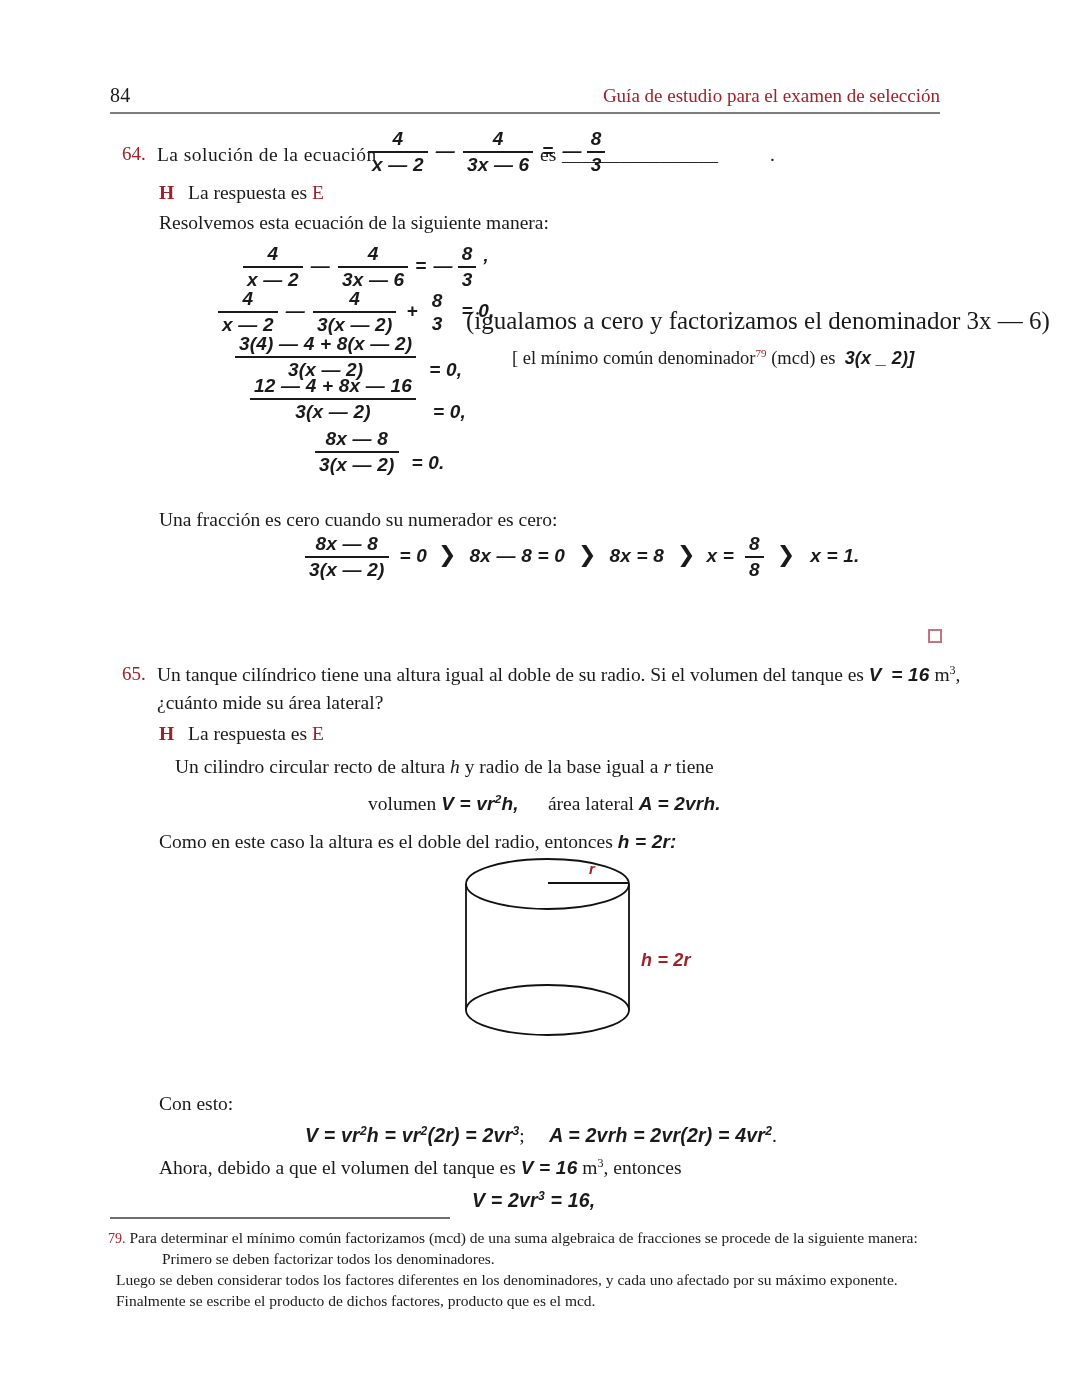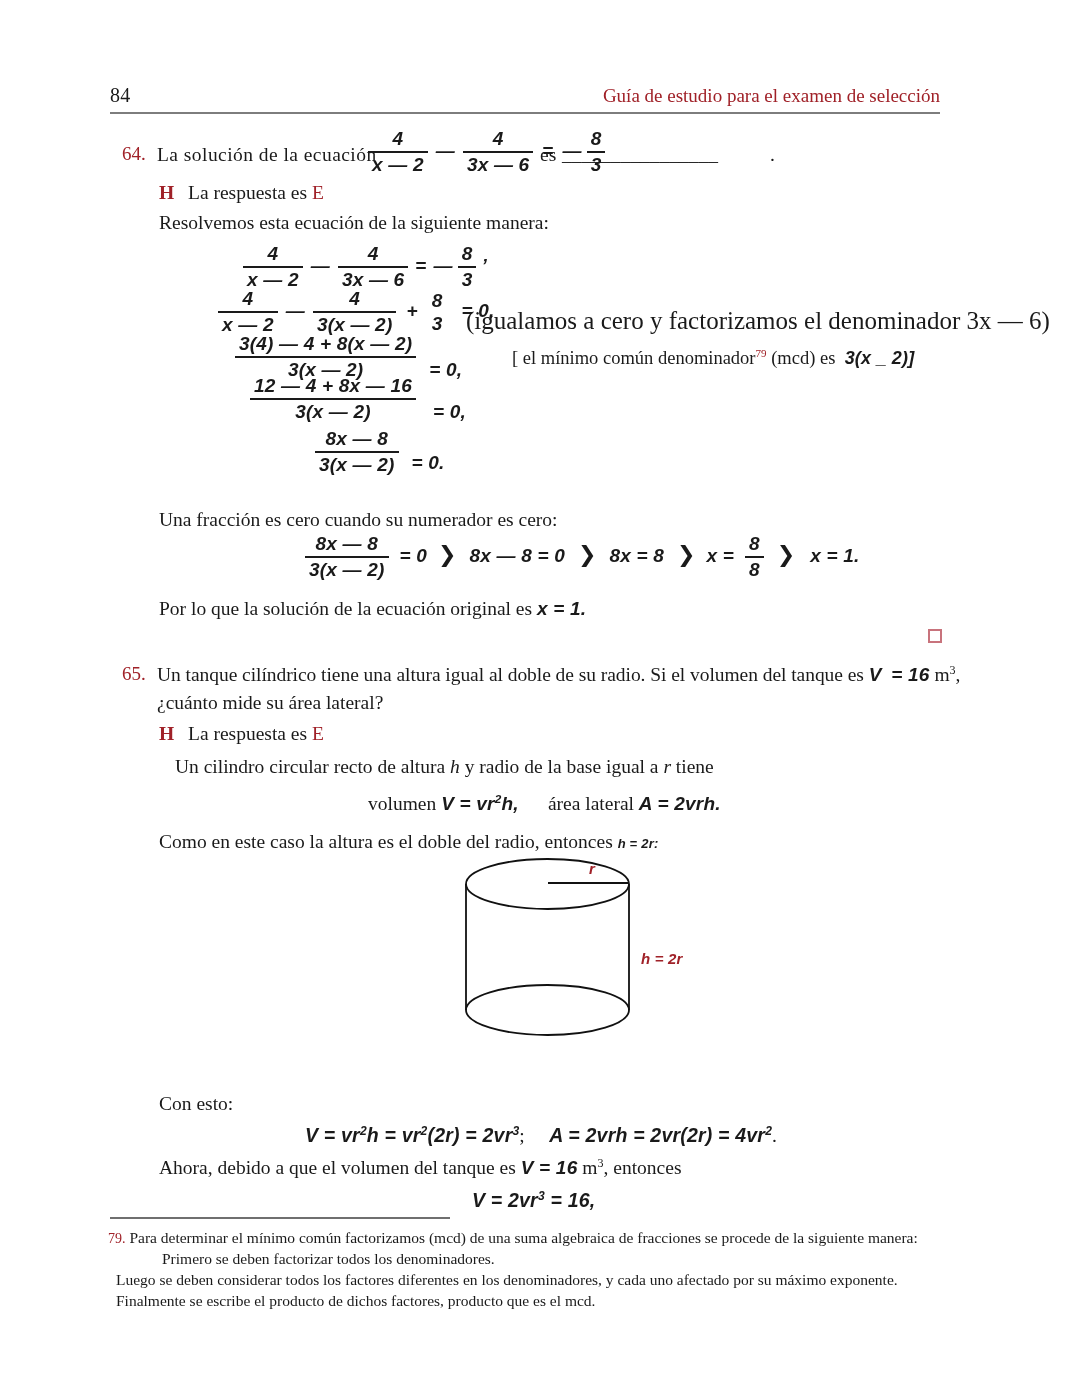--- a/index.html
+++ b/index.html
@@ -188,52 +188,51 @@
     <span class="m" style="font-size:19px;padding:0 6px;">x  =</span>
     <span class="frac m" style="font-size:19px;">
       <span class="n">8</span>
       <span class="bar"></span>
       <span class="d">8</span>
     </span>
     <span class="chev" style="padding-left:8px;">❯</span>
     <span class="m" style="font-size:19px;padding-left:10px;">x = 1.</span>
   </span>
 
-  <span class="t" style="left:159px;top:597px;"><span>Por lo que la solución de la ecuación original es</span>&nbsp;<span class="m" style="font-size:19px;">x = 1.</span></span>
 
   <div class="qed" style="left:928px;top:629px;"></div>
 
   <span class="num" style="left:122px;top:663px;">65.</span>
   <span class="t" style="left:157px;top:663px;letter-spacing:-0.05px;"><span>Un tanque cilíndrico tiene una altura igual al doble de su radio.  Si el volumen del tanque es</span>&nbsp;<span class="m" style="font-size:19px;">V</span>&nbsp;&nbsp;<span class="m" style="font-size:19px;">= 16</span>&nbsp;<span>m</span><sup>3</sup><span>,</span></span>
   <span class="t" style="left:157px;top:691px;">¿cuánto mide su área lateral?</span>
 
   <span class="t red" style="left:159px;top:722px;font-weight:bold;">H</span>
   <span class="t" style="left:188px;top:722px;">La respuesta es</span>
   <span class="t red" style="left:312px;top:722px;">E</span>
 
   <span class="t" style="left:159px;top:755px;margin-left:16px;"><span>Un cilindro circular recto de altura</span>&nbsp;<span class="it">h</span>&nbsp;<span>y radio de la base igual a</span>&nbsp;<span class="it">r</span>&nbsp;<span>tiene</span></span>
 
   <span class="t" style="left:368px;top:792px;"><span>volumen</span>&nbsp;<span class="m" style="font-size:19px;"><span>V  = vr</span><sup>2</sup><span>h,</span></span>&nbsp;&nbsp;&nbsp;&nbsp;&nbsp;&nbsp;<span>área lateral</span>&nbsp;<span class="m" style="font-size:19px;">A = 2vrh.</span></span>
 
-  <span class="t" style="left:159px;top:830px;"><span>Como en este caso la altura es el doble del radio, entonces</span>&nbsp;<span class="m" style="font-size:13px;">h = 2r:</span></span>
+  <span class="t" style="left:159px;top:830px;"><span>Como en este caso la altura es el doble del radio, entonces</span>&nbsp;<span class="m" style="font-size:19px;">h = 2r:</span></span>
 
   <div class="cyl">
     <svg width="200" height="210" viewBox="0 0 200 210">
 
       <line x1="11" y1="32" x2="11" y2="158" stroke="#111" stroke-width="1.8"></line>
       <line x1="174" y1="32" x2="174" y2="158" stroke="#111" stroke-width="1.8"></line>
 
       <ellipse cx="92.5" cy="158" rx="81.5" ry="25" fill="none" stroke="#111" stroke-width="1.8"></ellipse>
 
       <ellipse cx="92.5" cy="32" rx="81.5" ry="25" fill="none" stroke="#111" stroke-width="1.8"></ellipse>
 
       <line x1="93" y1="31" x2="174" y2="31" stroke="#111" stroke-width="2.2"></line>
     </svg>
     <span class="m" style="position:absolute;left:134px;top:8px;font-size:15px;color:#a02128;">r</span>
-    <span class="m" style="position:absolute;left:186px;top:98px;font-size:15px;color:#a02128;white-space:nowrap;">h = 2r</span>
+    <span class="m" style="position:absolute;left:186px;top:98px;font-size:18px;color:#a02128;white-space:nowrap;">h = 2r</span>
   </div>
 
   <span class="t" style="left:159px;top:1092px;">Con esto:</span>
 
   <span class="t" style="left:305px;top:1123px;"><span class="m" style="font-size:19.5px;"><span>V = vr</span><sup>2</sup><span>h = vr</span><sup>2</sup><span>(2r) = 2vr</span><sup>3</sup></span><span>;</span>&nbsp;&nbsp;&nbsp;&nbsp;&nbsp;<span class="m" style="font-size:19.5px;"><span>A = 2vrh = 2vr(2r) = 4vr</span><sup>2</sup></span><span>.</span></span>
 
   <span class="t" style="left:159px;top:1156px;"><span>Ahora, debido a que el volumen del tanque es</span>&nbsp;<span class="m" style="font-size:19px;">V  = 16</span>&nbsp;<span>m</span><sup>3</sup><span>, entonces</span></span>
 
   <span class="t m" style="left:472px;top:1188px;font-size:19.5px;"><span>V  = 2vr</span><sup>3</sup><span> = 16,</span></span>
 

